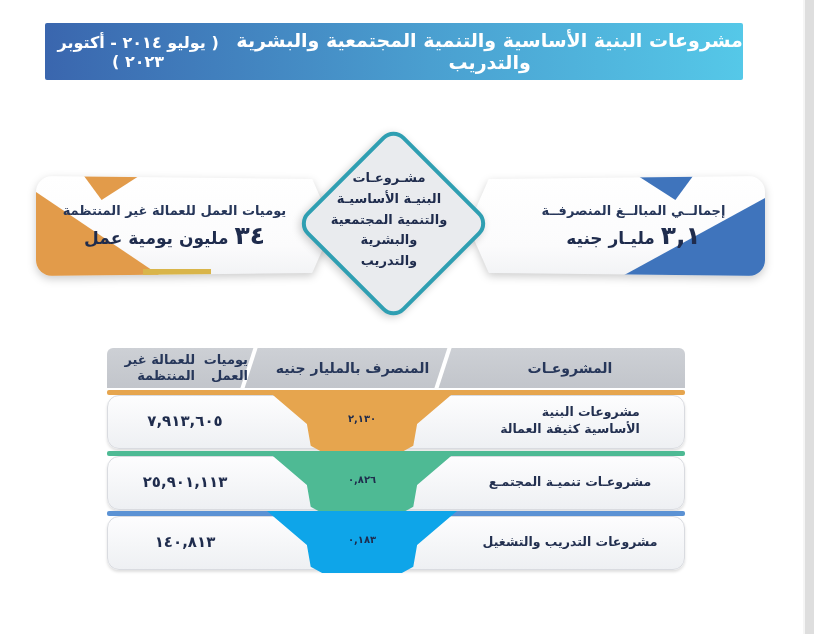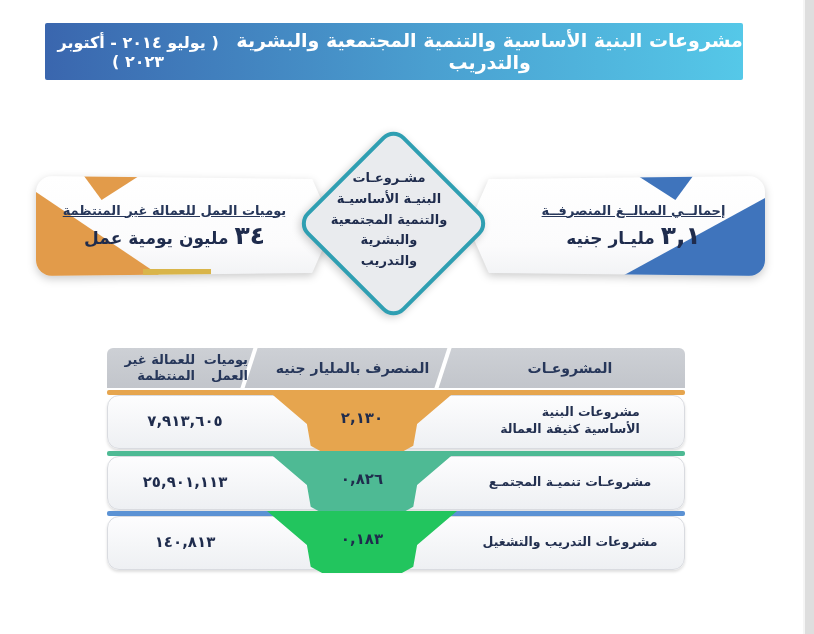--- a/index.html
+++ b/index.html
@@ -40,21 +40,21 @@
   .rib-tri-right{right:72px;clip-path:polygon(100% 0,0 0,68% 100%);}
   .rib-tri-left{left:48px;clip-path:polygon(0 0,100% 0,32% 100%);}
   .rib-wedge{position:absolute;inset:0;}
   .rib-wedge-right{clip-path:polygon(52% 100%,100% 22%,100% 100%);}
   .rib-wedge-left{clip-path:polygon(0 16%,42% 100%,0 100%);}
   .rib-gold{position:absolute;bottom:0;left:36%;width:23%;height:7px;}
 
   .rib-text{position:absolute;inset:0;display:flex;flex-direction:column;align-items:center;justify-content:center;gap:3px;direction:rtl;text-align:center;}
   .ribbon-right .rib-text{padding-left:34px;}
   .ribbon-left .rib-text{padding-right:20px;}
-  .rib-label{font-size:13px;font-weight:bold;color:#27375a;text-decoration:underline;}
+  .rib-label{font-size:13px;font-weight:bold;color:#27375a;}
   .rib-value-line{font-size:17px;font-weight:bold;color:#1f2c4d;}
   .rib-value-line .big{font-size:25px;font-weight:bold;letter-spacing:-1px;}
 
   
   .diamond{
     left:324px;top:154px;width:131px;height:131px;z-index:3;
     background:#e9ebee;border:4px solid #2f9fb2;border-radius:16px;
     transform:rotate(45deg);
     box-shadow:0 3px 8px rgba(0,0,0,.20);
   }
@@ -87,21 +87,21 @@
   .row-card{
     position:absolute;left:0;top:5px;width:576px;height:52px;
     background:linear-gradient(180deg,#fdfdfe 0%,#eef0f3 100%);
     border:1px solid #d9dbe0;border-radius:12px;
     box-shadow:0 2px 3px rgba(0,0,0,.13);
   }
   .trapezoid{
     position:absolute;top:0;left:160px;width:190px;height:62px;z-index:2;
     clip-path:polygon(0 0,100% 0,79% 55%,77% 90%,71% 100%,29% 100%,23% 90%,21% 55%);
     display:flex;align-items:center;justify-content:center;
-    font-size:15px;font-weight:bold;color:#1f2c4d;
+    font-size:10px;font-weight:bold;color:#1f2c4d;
   }
   .trapezoid span{margin-bottom:6px;}
   .cell-name{
     position:absolute;top:5px;right:4px;width:222px;height:52px;
     display:flex;align-items:center;justify-content:center;
     font-size:12.5px;font-weight:bold;line-height:1.35;text-align:right;
     white-space:pre-line;color:#233050;
   }
   .cell-days{
     position:absolute;top:5px;left:8px;width:140px;height:52px;
@@ -186,20 +186,20 @@
     <div class="trapezoid" style="background: rgb(78, 186, 148);">
       <span>٠,٨٢٦</span>
     </div>
     <div class="cell-name">مشروعـات تنميـة المجتمـع</div>
     <div class="cell-days">٢٥,٩٠١,١١٣</div>
   </div>
 
   <div class="row-block rb-3">
     <div class="row-line" style="background: rgb(91, 146, 212);"></div>
     <div class="row-card"></div>
-    <div class="trapezoid" style="background: #22c55e;">
+    <div class="trapezoid" style="background: #0ea5e9;">
       <span>٠,١٨٣</span>
     </div>
     <div class="cell-name">مشروعات التدريب والتشغيل</div>
     <div class="cell-days">١٤٠,٨١٣</div>
   </div>
 
 </div>
 
 </body></html>

